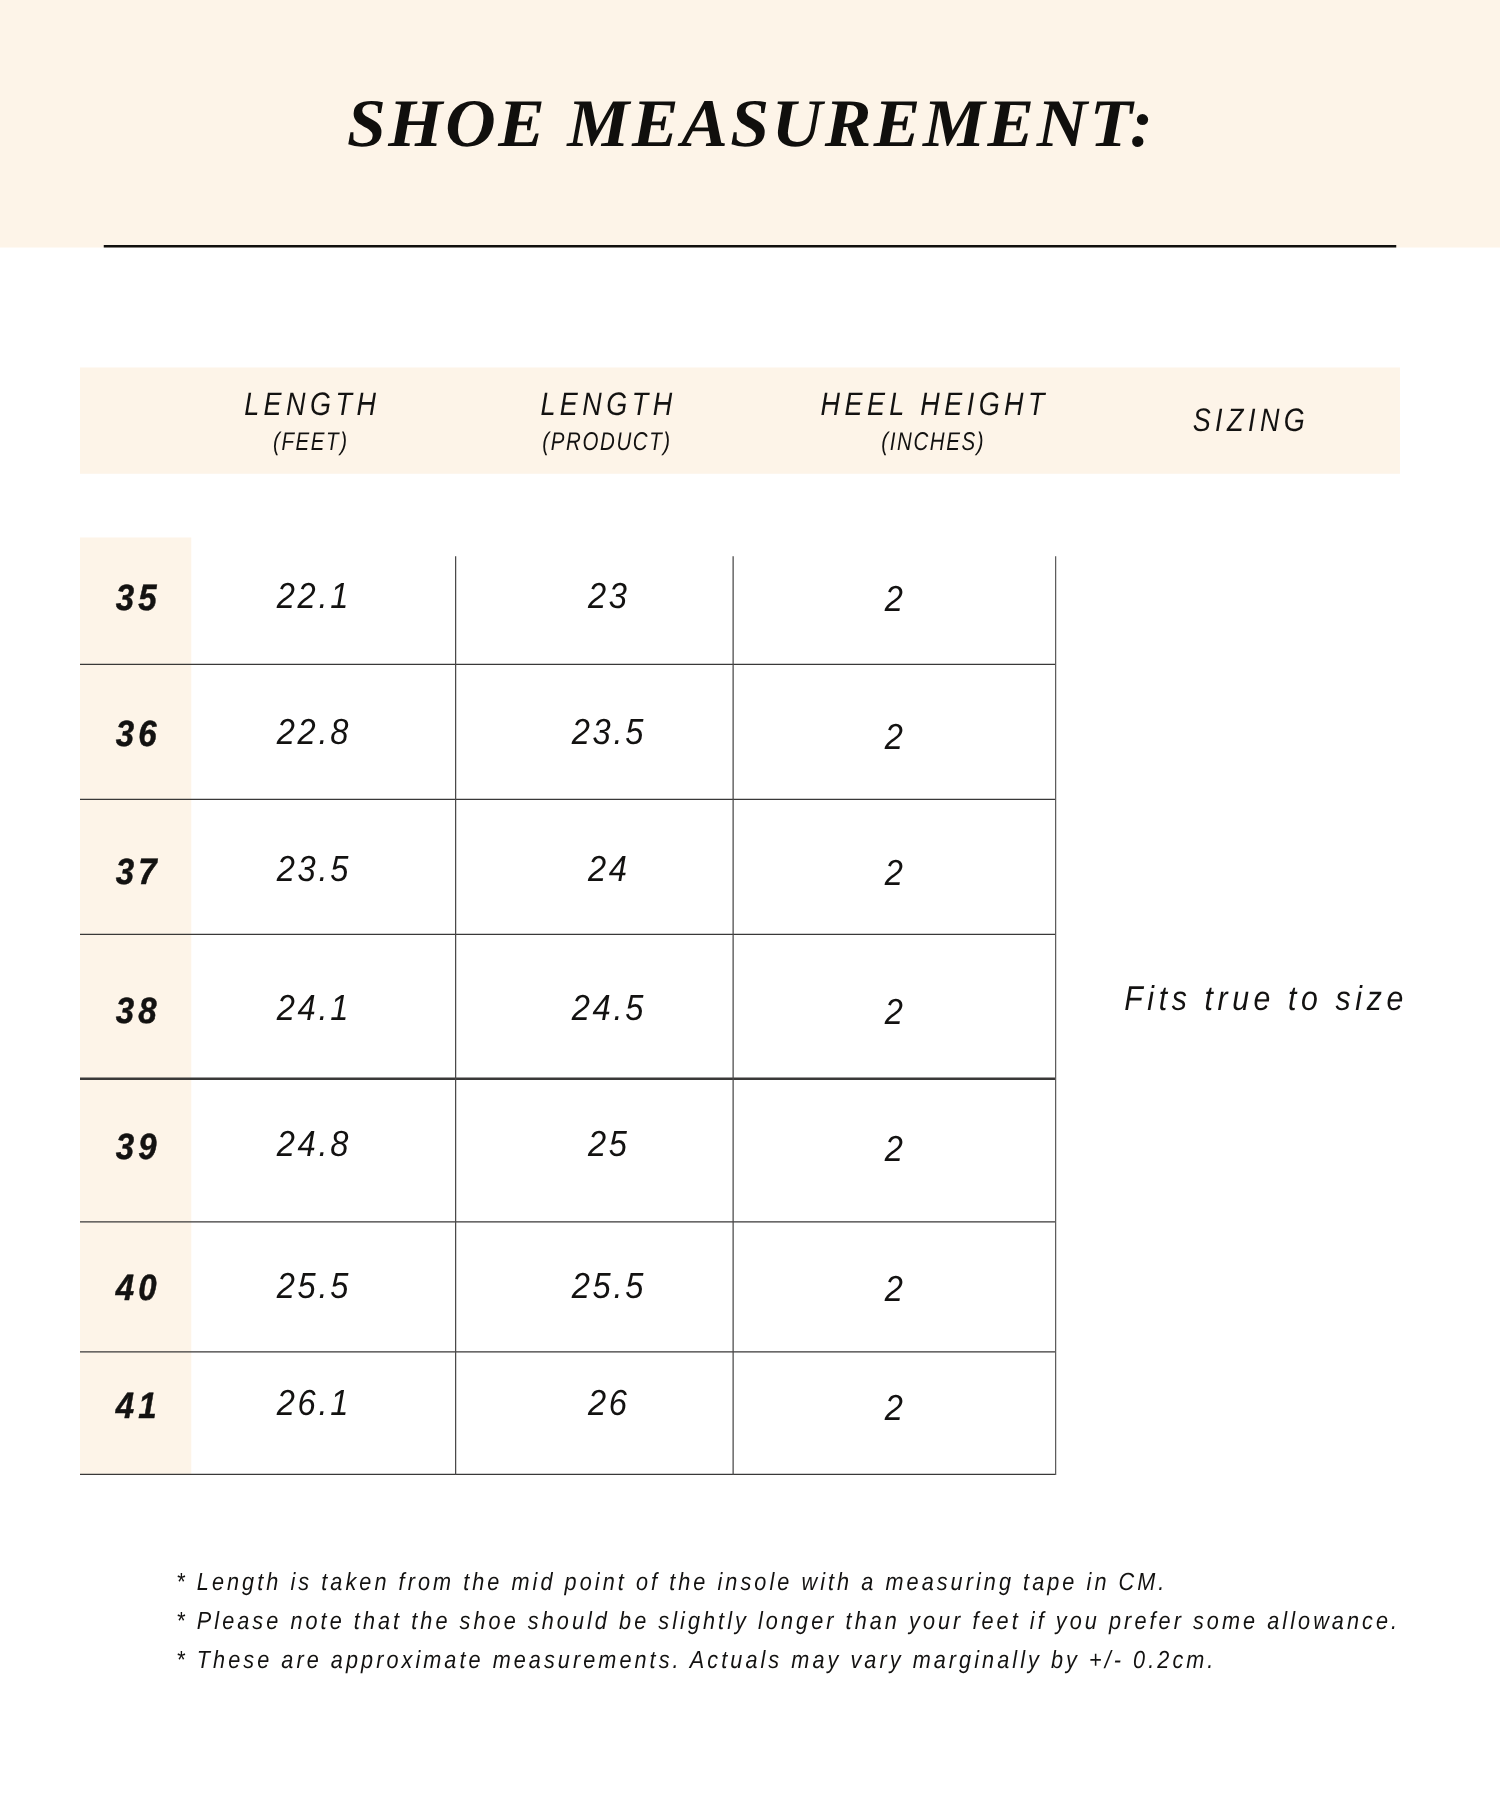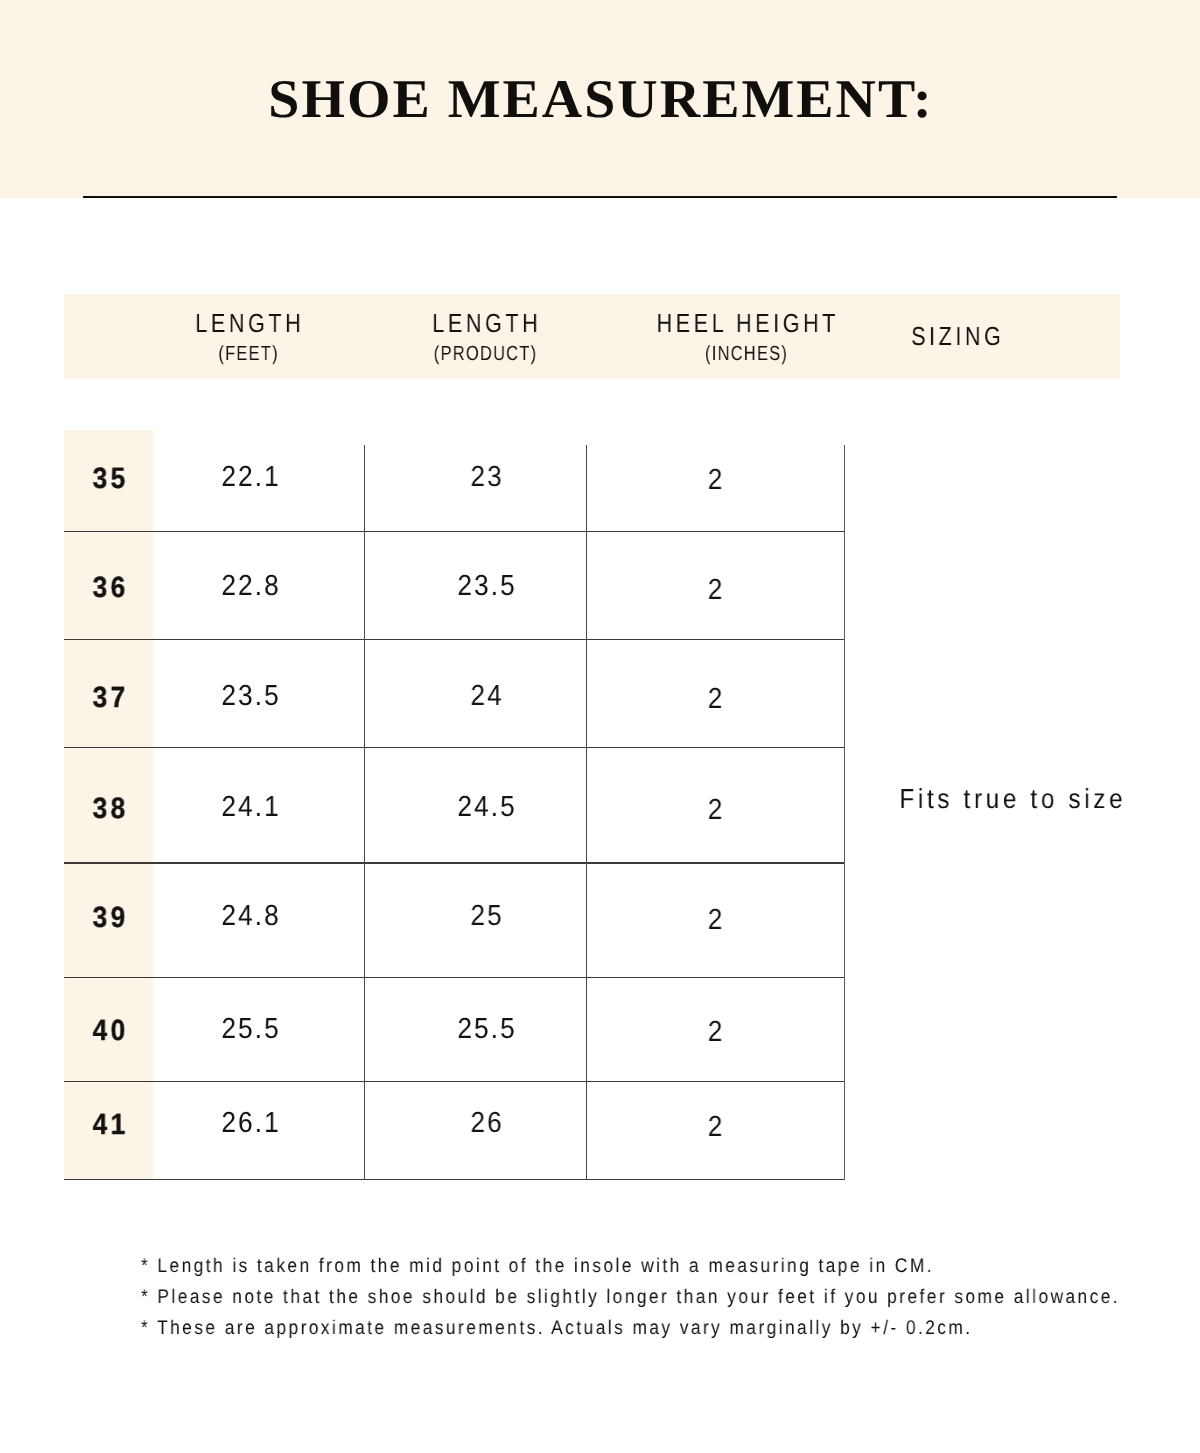--- a/index.html
+++ b/index.html
@@ -4,21 +4,21 @@
 <title>Shoe Measurement Size Chart</title>
 <style>
   html, body { margin:0; padding:0; background:#ffffff; }
   body {
     width:1200px; height:1453px;
     font-family:"Liberation Sans", sans-serif;
     color:#131211;
     -webkit-font-smoothing:antialiased;
     text-rendering:geometricPrecision;
   }
-  .page { position:relative; width:1200px; height:1453px; overflow:hidden; background:#ffffff; }
+  .page { position:relative; width:1200px; height:1453px; overflow:hidden; background:#ffffff;font-style:italic; }
   
   .title, .hdr-main, .hdr-sub, .cell, .sizing-note, .fn { will-change:transform; }
 
   
   .title-band {
     position:absolute; left:0; top:0; width:1200px; height:197.5px;
     background:#fdf4e8;
   }
   .title {
     position:absolute; left:0; top:72px; width:1200px;
@@ -125,21 +125,21 @@
         <div class="hdr-sub" style="top: 49.5px;">(FEET)</div>
       </div>
       <div class="hdr-cell" style="left: 285px; width: 400px;">
         <div class="hdr-main" style="top: 16px;">LENGTH</div>
         <div class="hdr-sub" style="top: 49.5px;">(PRODUCT)</div>
       </div>
       <div class="hdr-cell" style="left: 546px; width: 400px;">
         <div class="hdr-main" style="top: 16px;">HEEL HEIGHT</div>
         <div class="hdr-sub" style="top: 49.5px;">(INCHES)</div>
       </div>
-      <div class="hdr-cell" style="left: 756px; width: 400px;">
+      <div class="hdr-cell" style="left: 799px; width: 400px;">
         <div class="hdr-main" style="top: 29px;">SIZING</div>
       </div>
     </div>
 
   <div class="grid">
     <div class="size-col"></div>
     <div id="grid-lines">
         <div class="hline" style="top: 100.7px;"></div>
         <div class="hline" style="top: 208.7px;"></div>
         <div class="hline" style="top: 316.7px;"></div>

